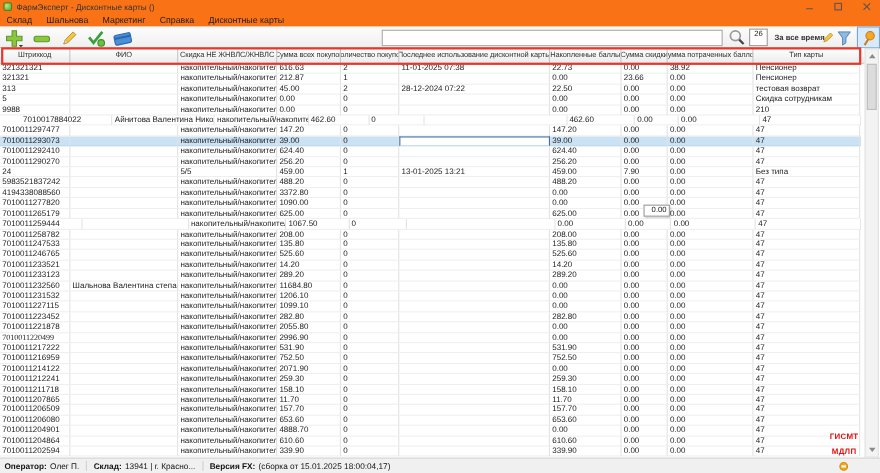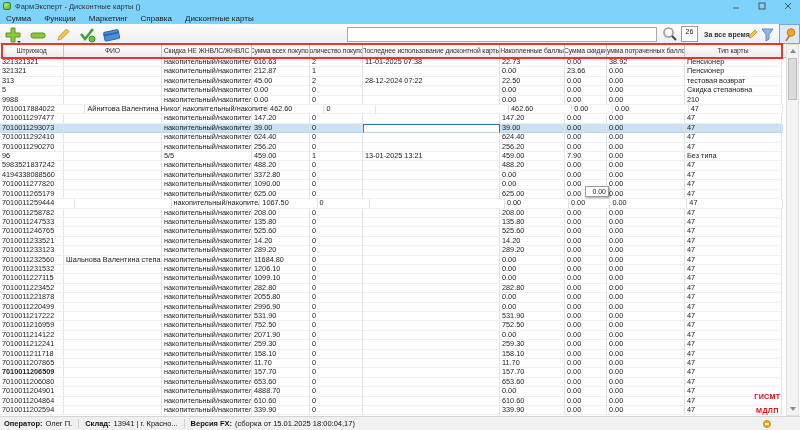--- a/index.html
+++ b/index.html
@@ -1,20 +1,20 @@
 <!DOCTYPE html>
 <html><head>
 <meta charset="utf-8">
 <style>
   * { box-sizing: border-box; margin: 0; padding: 0; }
   html,body { width: 800px; height: 430px; overflow: hidden; }
   body { font-family: "Liberation Sans", sans-serif; background: #fff; position: relative; color:#1a1a1a; }
 
   
-  .chrome { position: absolute; top:0; left:0; width:800px; height:44px; background:#7dd3fc; }
+  .chrome { position: absolute; top:0; left:0; width:800px; height:44px; background:#f97316; }
   .titlebar { position:absolute; top:0; left:0; width:800px; height:12px; display:flex; align-items:center; padding-left:3px; }
   .app-icon { width:8px; height:8px; border-radius:2px; background: radial-gradient(circle at 35% 35%, #b8e986, #56a52c); border:1px solid #3e8a1e; margin-right:4px; }
   .title-text { font-size:7.5px; color:#333; }
   .win-controls { position:absolute; right:2px; top:0; height:12px; display:flex; align-items:center; gap:14px; padding-right:4px; }
   .win-btn { width:12px; height:10px; display:flex; align-items:center; justify-content:center; }
   .menubar { position:absolute; top:12px; left:0; width:400px; height:12px; display:flex; align-items:center; padding-left:6px; gap:13px; }
   .menu-item { font-size:8px; color:#222; }
   .combo { position:absolute; left:402px; top:11px; width:388px; height:11px; border:1px solid #b8b8b8; background:#fff; font-size:7.5px; display:flex; align-items:center; padding:0 3px; color:#333; }
   .combo-arrow { margin-left:auto; width:0; height:0; border-left:3px solid transparent; border-right:3px solid transparent; border-top:4px solid #888; }
 
@@ -77,22 +77,22 @@
           </svg>
         </span>
       <span class="win-btn">
           <svg width="8" height="8">
             <path d="M1 1 L7 7 M7 1 L1 7" stroke="#555" stroke-width="1"></path>
           </svg>
         </span>
     </span>
   </div>
   <div class="menubar">
-    <span class="menu-item">Сумма</span>
-    <span class="menu-item">Функции</span>
+    <span class="menu-item">Склад</span>
+    <span class="menu-item">Шальнова</span>
     <span class="menu-item">Маркетинг</span>
     <span class="menu-item">Справка</span>
     <span class="menu-item">Дисконтные карты</span>
   </div>
   <div class="toolbar">
     <span class="tbtn" style="left:2px;">
       <svg width="18" height="17">
           <path d="M7 2h4v5h5v4h-5v5H7v-5H2V7h5z" fill="#8cc63f" stroke="#5a9a2a" stroke-width="1"></path>
           <path d="M13 15l4 0-2 2z" fill="#333"></path>
         </svg>
@@ -215,36 +215,36 @@
       <div class="trow">
         <div class="tcell" style="width: 64px;">5</div>
         <div class="tcell" style="width: 98px;"></div>
         <div class="tcell" style="width: 90px;">накопительный/накопительный</div>
         <div class="tcell" style="width: 58px;">0.00</div>
         <div class="tcell" style="width: 53px;">0</div>
         <div class="tcell" style="width: 137px;"></div>
         <div class="tcell" style="width: 65px;">0.00</div>
         <div class="tcell" style="width: 42px;">0.00</div>
         <div class="tcell" style="width: 78px;">0.00</div>
-        <div class="tcell" style="width: 97px;">Скидка степановна</div>
+        <div class="tcell" style="width: 97px;">Скидка сотрудникам</div>
       </div>
       <div class="trow">
         <div class="tcell" style="width: 64px;">9988</div>
         <div class="tcell" style="width: 98px;"></div>
         <div class="tcell" style="width: 90px;">накопительный/накопительный</div>
         <div class="tcell" style="width: 58px;">0.00</div>
         <div class="tcell" style="width: 53px;">0</div>
         <div class="tcell" style="width: 137px;"></div>
         <div class="tcell" style="width: 65px;">0.00</div>
         <div class="tcell" style="width: 42px;">0.00</div>
         <div class="tcell" style="width: 78px;">0.00</div>
         <div class="tcell" style="width: 97px;">210</div>
       </div>
       <div class="trow">
-        <div class="tcell" style="width: 88px;">7010017884022</div>
+        <div class="tcell" style="width: 88px; margin-left: 19px;">7010017884022</div>
         <div class="tcell" style="width: 98px;">Айнитова Валентина Николаевна</div>
         <div class="tcell" style="width: 90px;">накопительный/накопительный</div>
         <div class="tcell" style="width: 58px;">462.60</div>
         <div class="tcell" style="width: 53px;">0</div>
         <div class="tcell" style="width: 137px;"></div>
         <div class="tcell" style="width: 65px;">462.60</div>
         <div class="tcell" style="width: 42px;">0.00</div>
         <div class="tcell" style="width: 78px;">0.00</div>
         <div class="tcell" style="width: 97px;">47</div>
       </div>
@@ -290,21 +290,21 @@
         <div class="tcell" style="width: 90px;">накопительный/накопительный</div>
         <div class="tcell" style="width: 58px;">256.20</div>
         <div class="tcell" style="width: 53px;">0</div>
         <div class="tcell" style="width: 137px;"></div>
         <div class="tcell" style="width: 65px;">256.20</div>
         <div class="tcell" style="width: 42px;">0.00</div>
         <div class="tcell" style="width: 78px;">0.00</div>
         <div class="tcell" style="width: 97px;">47</div>
       </div>
       <div class="trow">
-        <div class="tcell" style="width: 64px;">96</div>
+        <div class="tcell" style="width: 64px;">24</div>
         <div class="tcell" style="width: 98px;"></div>
         <div class="tcell" style="width: 90px;">5/5</div>
         <div class="tcell" style="width: 58px;">459.00</div>
         <div class="tcell" style="width: 53px;">1</div>
         <div class="tcell" style="width: 137px;">13-01-2025 13:21</div>
         <div class="tcell" style="width: 65px;">459.00</div>
         <div class="tcell" style="width: 42px;">7.90</div>
         <div class="tcell" style="width: 78px;">0.00</div>
         <div class="tcell" style="width: 97px;">Без типа</div>
       </div>
@@ -482,21 +482,21 @@
         <div class="tcell" style="width: 90px;">накопительный/накопительный</div>
         <div class="tcell" style="width: 58px;">2055.80</div>
         <div class="tcell" style="width: 53px;">0</div>
         <div class="tcell" style="width: 137px;"></div>
         <div class="tcell" style="width: 65px;">0.00</div>
         <div class="tcell" style="width: 42px;">0.00</div>
         <div class="tcell" style="width: 78px;">0.00</div>
         <div class="tcell" style="width: 97px;">47</div>
       </div>
       <div class="trow">
-        <div class="tcell" style="width: 64px;">7010011220499</div>
+        <div class="tcell" style="width: 64px; font-family: Liberation Serif, serif;">7010011220499</div>
         <div class="tcell" style="width: 98px;"></div>
         <div class="tcell" style="width: 90px;">накопительный/накопительный</div>
         <div class="tcell" style="width: 58px;">2996.90</div>
         <div class="tcell" style="width: 53px;">0</div>
         <div class="tcell" style="width: 137px;"></div>
         <div class="tcell" style="width: 65px;">0.00</div>
         <div class="tcell" style="width: 42px;">0.00</div>
         <div class="tcell" style="width: 78px;">0.00</div>
         <div class="tcell" style="width: 97px;">47</div>
       </div>
@@ -566,21 +566,21 @@
         <div class="tcell" style="width: 90px;">накопительный/накопительный</div>
         <div class="tcell" style="width: 58px;">11.70</div>
         <div class="tcell" style="width: 53px;">0</div>
         <div class="tcell" style="width: 137px;"></div>
         <div class="tcell" style="width: 65px;">11.70</div>
         <div class="tcell" style="width: 42px;">0.00</div>
         <div class="tcell" style="width: 78px;">0.00</div>
         <div class="tcell" style="width: 97px;">47</div>
       </div>
       <div class="trow">
-        <div class="tcell" style="width: 64px; font-weight: bold;">7010011206509</div>
+        <div class="tcell" style="width: 64px;">7010011206509</div>
         <div class="tcell" style="width: 98px;"></div>
         <div class="tcell" style="width: 90px;">накопительный/накопительный</div>
         <div class="tcell" style="width: 58px;">157.70</div>
         <div class="tcell" style="width: 53px;">0</div>
         <div class="tcell" style="width: 137px;"></div>
         <div class="tcell" style="width: 65px;">157.70</div>
         <div class="tcell" style="width: 42px;">0.00</div>
         <div class="tcell" style="width: 78px;">0.00</div>
         <div class="tcell" style="width: 97px;">47</div>
       </div>

